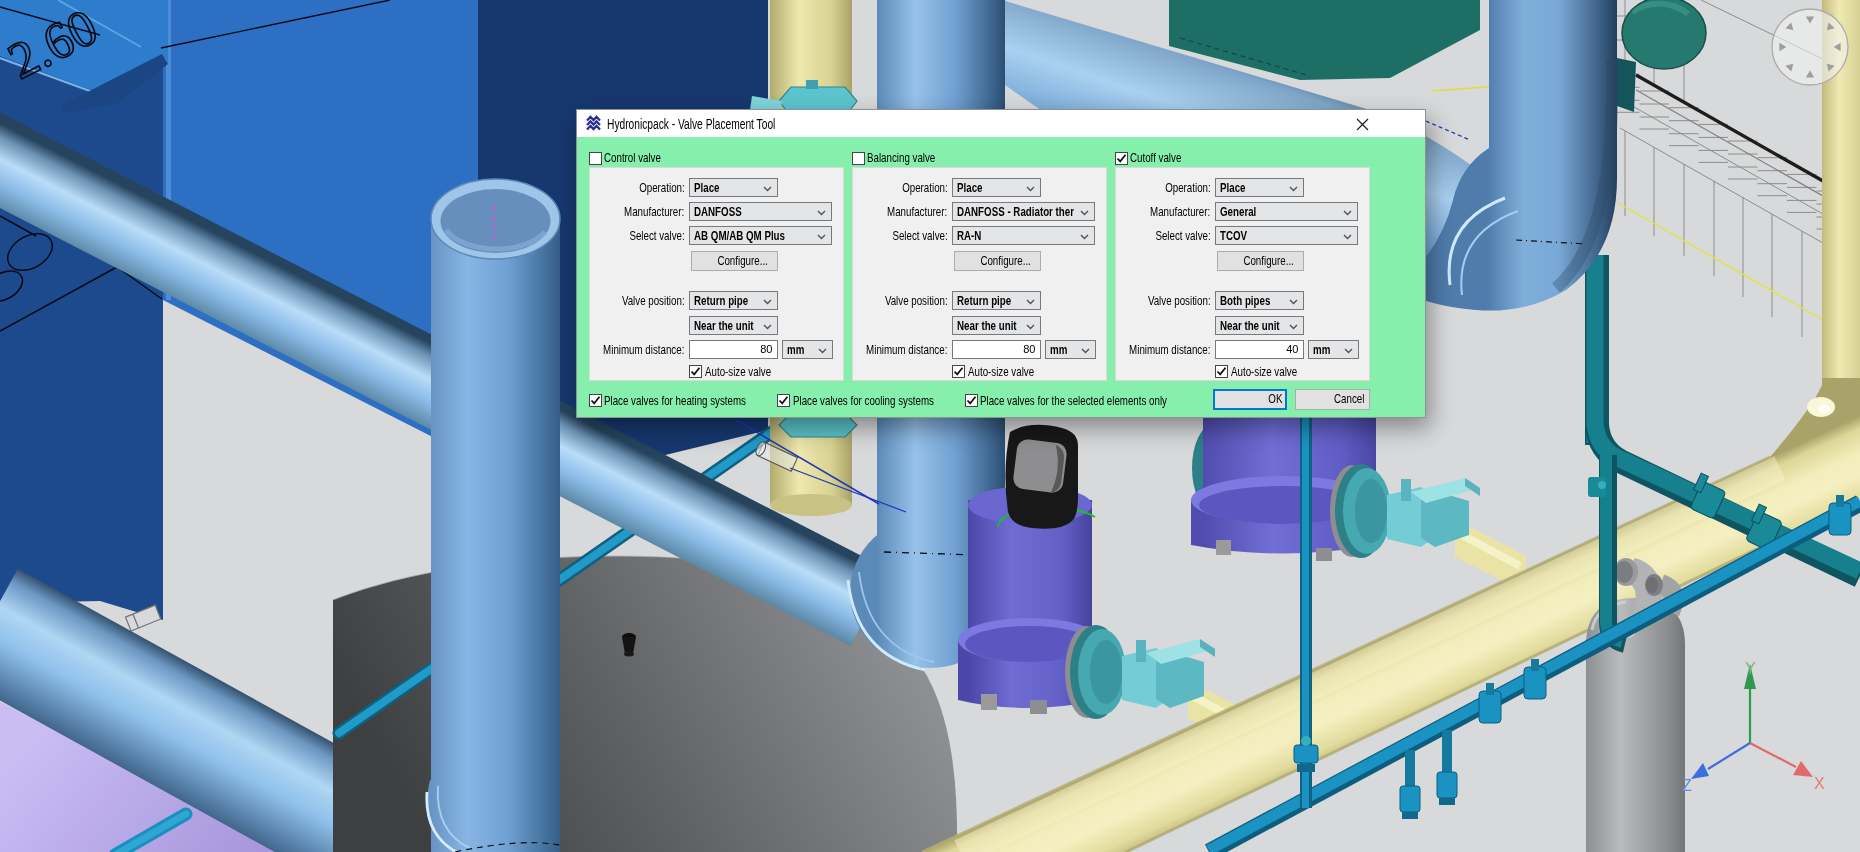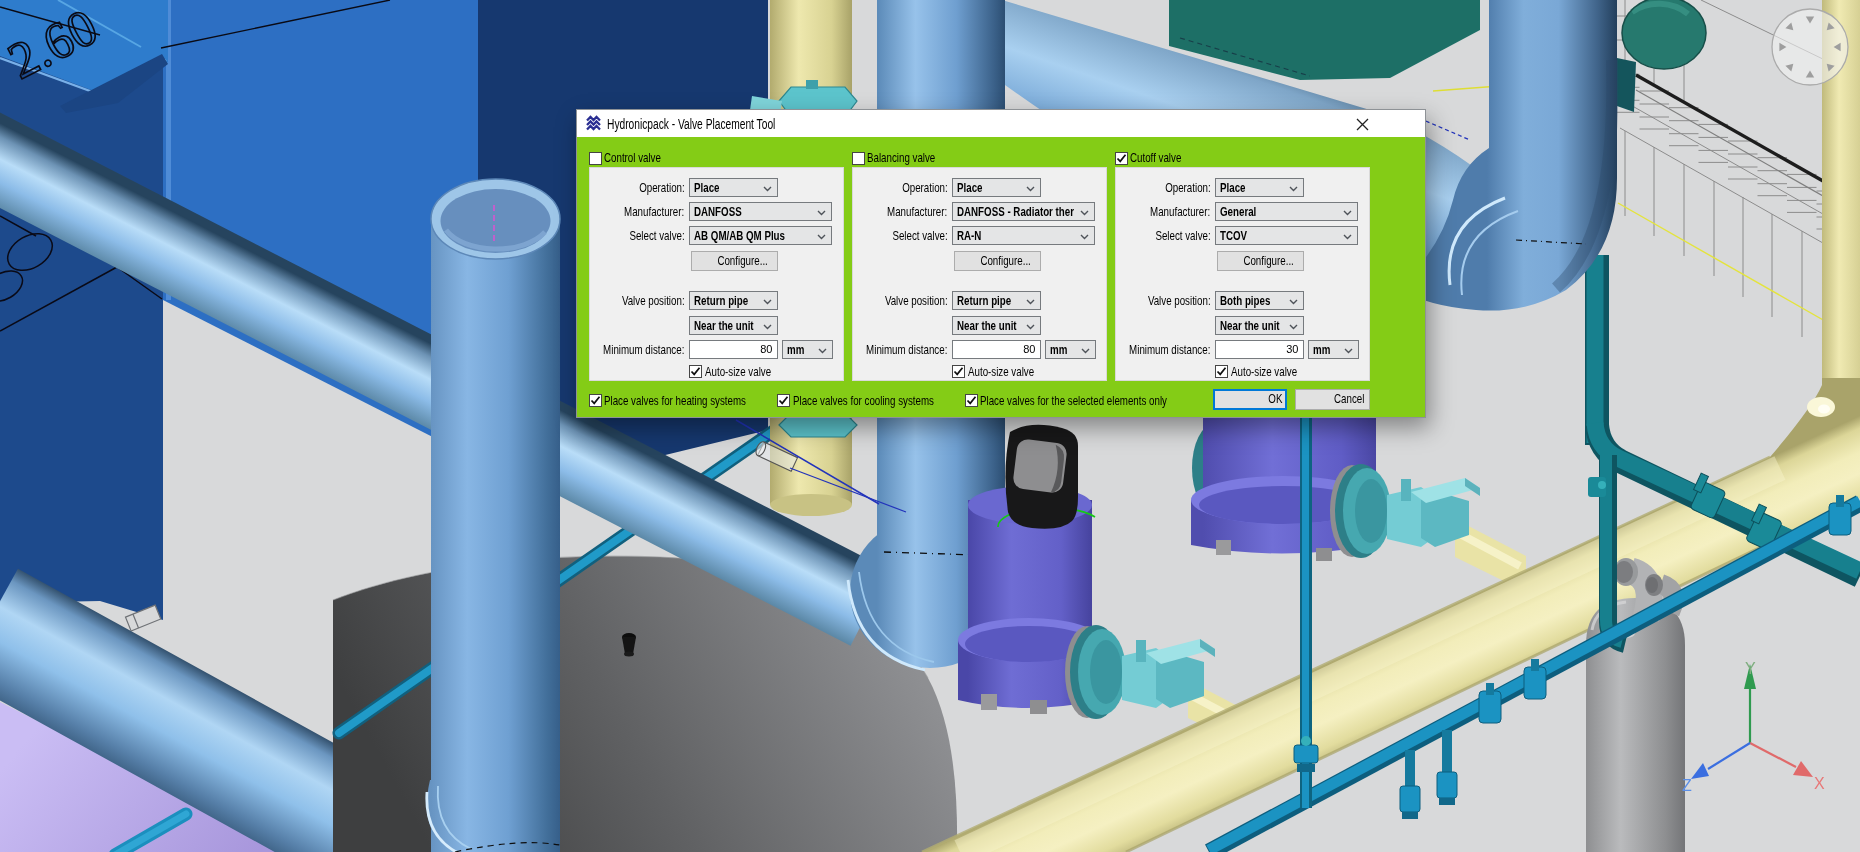--- a/index.html
+++ b/index.html
@@ -1,17 +1,17 @@
 <!DOCTYPE html>
 <html><head><meta charset="utf-8">
 <style>
 html,body{margin:0;padding:0;width:1860px;height:852px;overflow:hidden;background:#d8d9da;
 font-family:"Liberation Sans",sans-serif;}
 #scene{position:absolute;left:0;top:0;}
-.dlg{position:absolute;left:576px;top:108.5px;width:850px;height:309px;background:#84cc16;
+.dlg{position:absolute;left:576px;top:108.5px;width:850px;height:309px;background:#86efac;
 border:1px solid #8e9296;box-shadow:4px 10px 22px rgba(0,0,0,.38);box-sizing:border-box;}
 .tb{position:absolute;left:0;top:0;width:100%;height:27.5px;background:#fff;}
 .t{display:inline-block;transform:scaleX(.75);transform-origin:0 50%;white-space:nowrap;
 font-size:13px;color:#000;}
 .tr{transform-origin:100% 50%;}
 .ttl{position:absolute;left:30px;top:6px;font-size:14px;transform:scaleX(.73);transform-origin:0 50%;white-space:nowrap;}
 .lbl{position:absolute;height:19px;line-height:19px;font-size:13px;}
 .ralign{text-align:right;}
 .cb{position:absolute;width:13px;height:13px;background:#fff;border:1px solid #454545;box-sizing:border-box;}
 .grp{position:absolute;width:255px;height:214.5px;border:1px solid #d9d9d9;background:#f0f0f0;box-sizing:border-box;}
@@ -508,21 +508,21 @@
 <div class="cmb" style="left:637.5px;top:116px;width:143px"><span class="t">TCOV</span><svg class="arr" width="9" height="6">
         <path d="M1,1 L4.5,4.5 L8,1" stroke="#4e5359" stroke-width="1.4" fill="none"></path>
       </svg></div>
 <div class="btn" style="left:639.5px;top:141.5px;width:87px"><span class="t" style="transform-origin:50% 50%">Configure...</span></div>
 <div class="cmb" style="left:637.5px;top:181.5px;width:89px"><span class="t">Both pipes</span><svg class="arr" width="9" height="6">
         <path d="M1,1 L4.5,4.5 L8,1" stroke="#4e5359" stroke-width="1.4" fill="none"></path>
       </svg></div>
 <div class="cmb" style="left:637.5px;top:206px;width:89px"><span class="t">Near the unit</span><svg class="arr" width="9" height="6">
         <path d="M1,1 L4.5,4.5 L8,1" stroke="#4e5359" stroke-width="1.4" fill="none"></path>
       </svg></div>
-<div class="inp" style="left:637.5px;top:230.5px;width:89px">30</div>
+<div class="inp" style="left:637.5px;top:230.5px;width:89px">40</div>
 <div class="cmb" style="left:730.5px;top:230.5px;width:51px"><span class="t">mm</span><svg class="arr" width="9" height="6">
         <path d="M1,1 L4.5,4.5 L8,1" stroke="#4e5359" stroke-width="1.4" fill="none"></path>
       </svg></div>
 <div class="cb" style="left:638px;top:255.5px">
       <svg width="11" height="11" style="position:absolute;left:0px;top:0px">
         <path d="M1.5,5.5 L4.2,8.4 L9.5,1.8" stroke="#101010" stroke-width="1.7" fill="none"></path>
       </svg>
     </div>
 <div class="lbl" style="left:654px;top:252.5px"><span class="t">Auto-size valve</span></div>
 <div class="cb" style="left:11.5px;top:284px">

